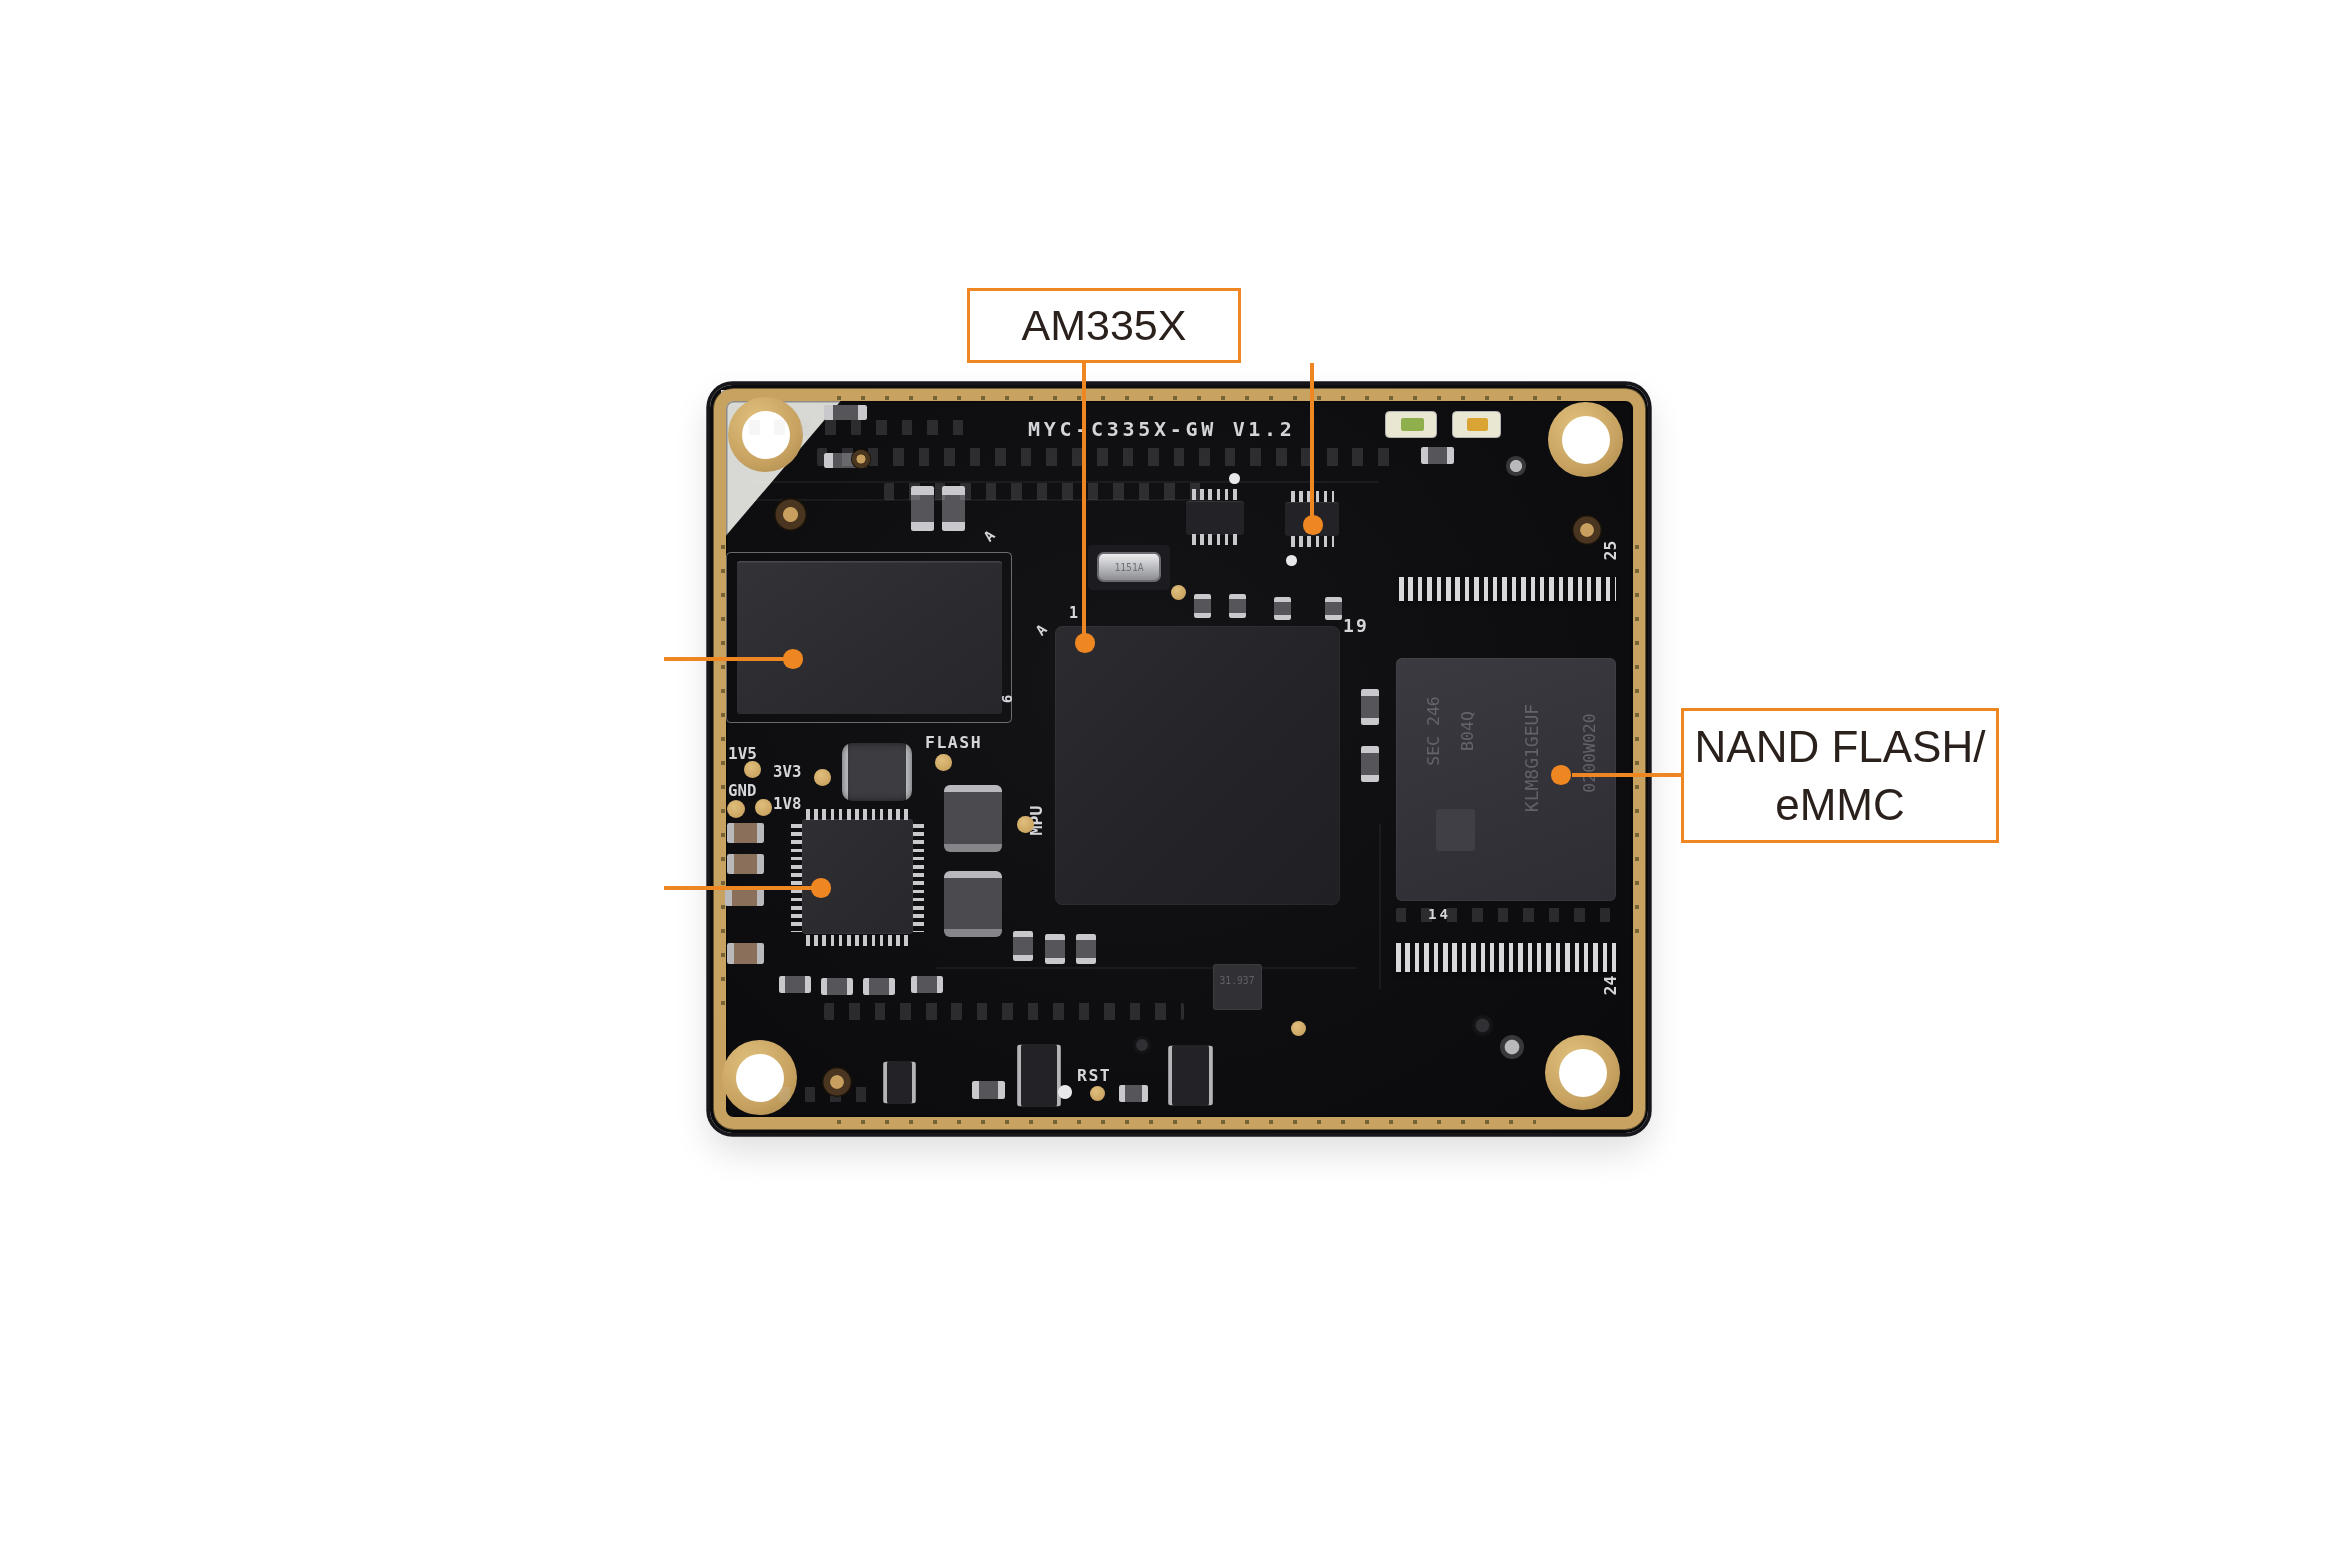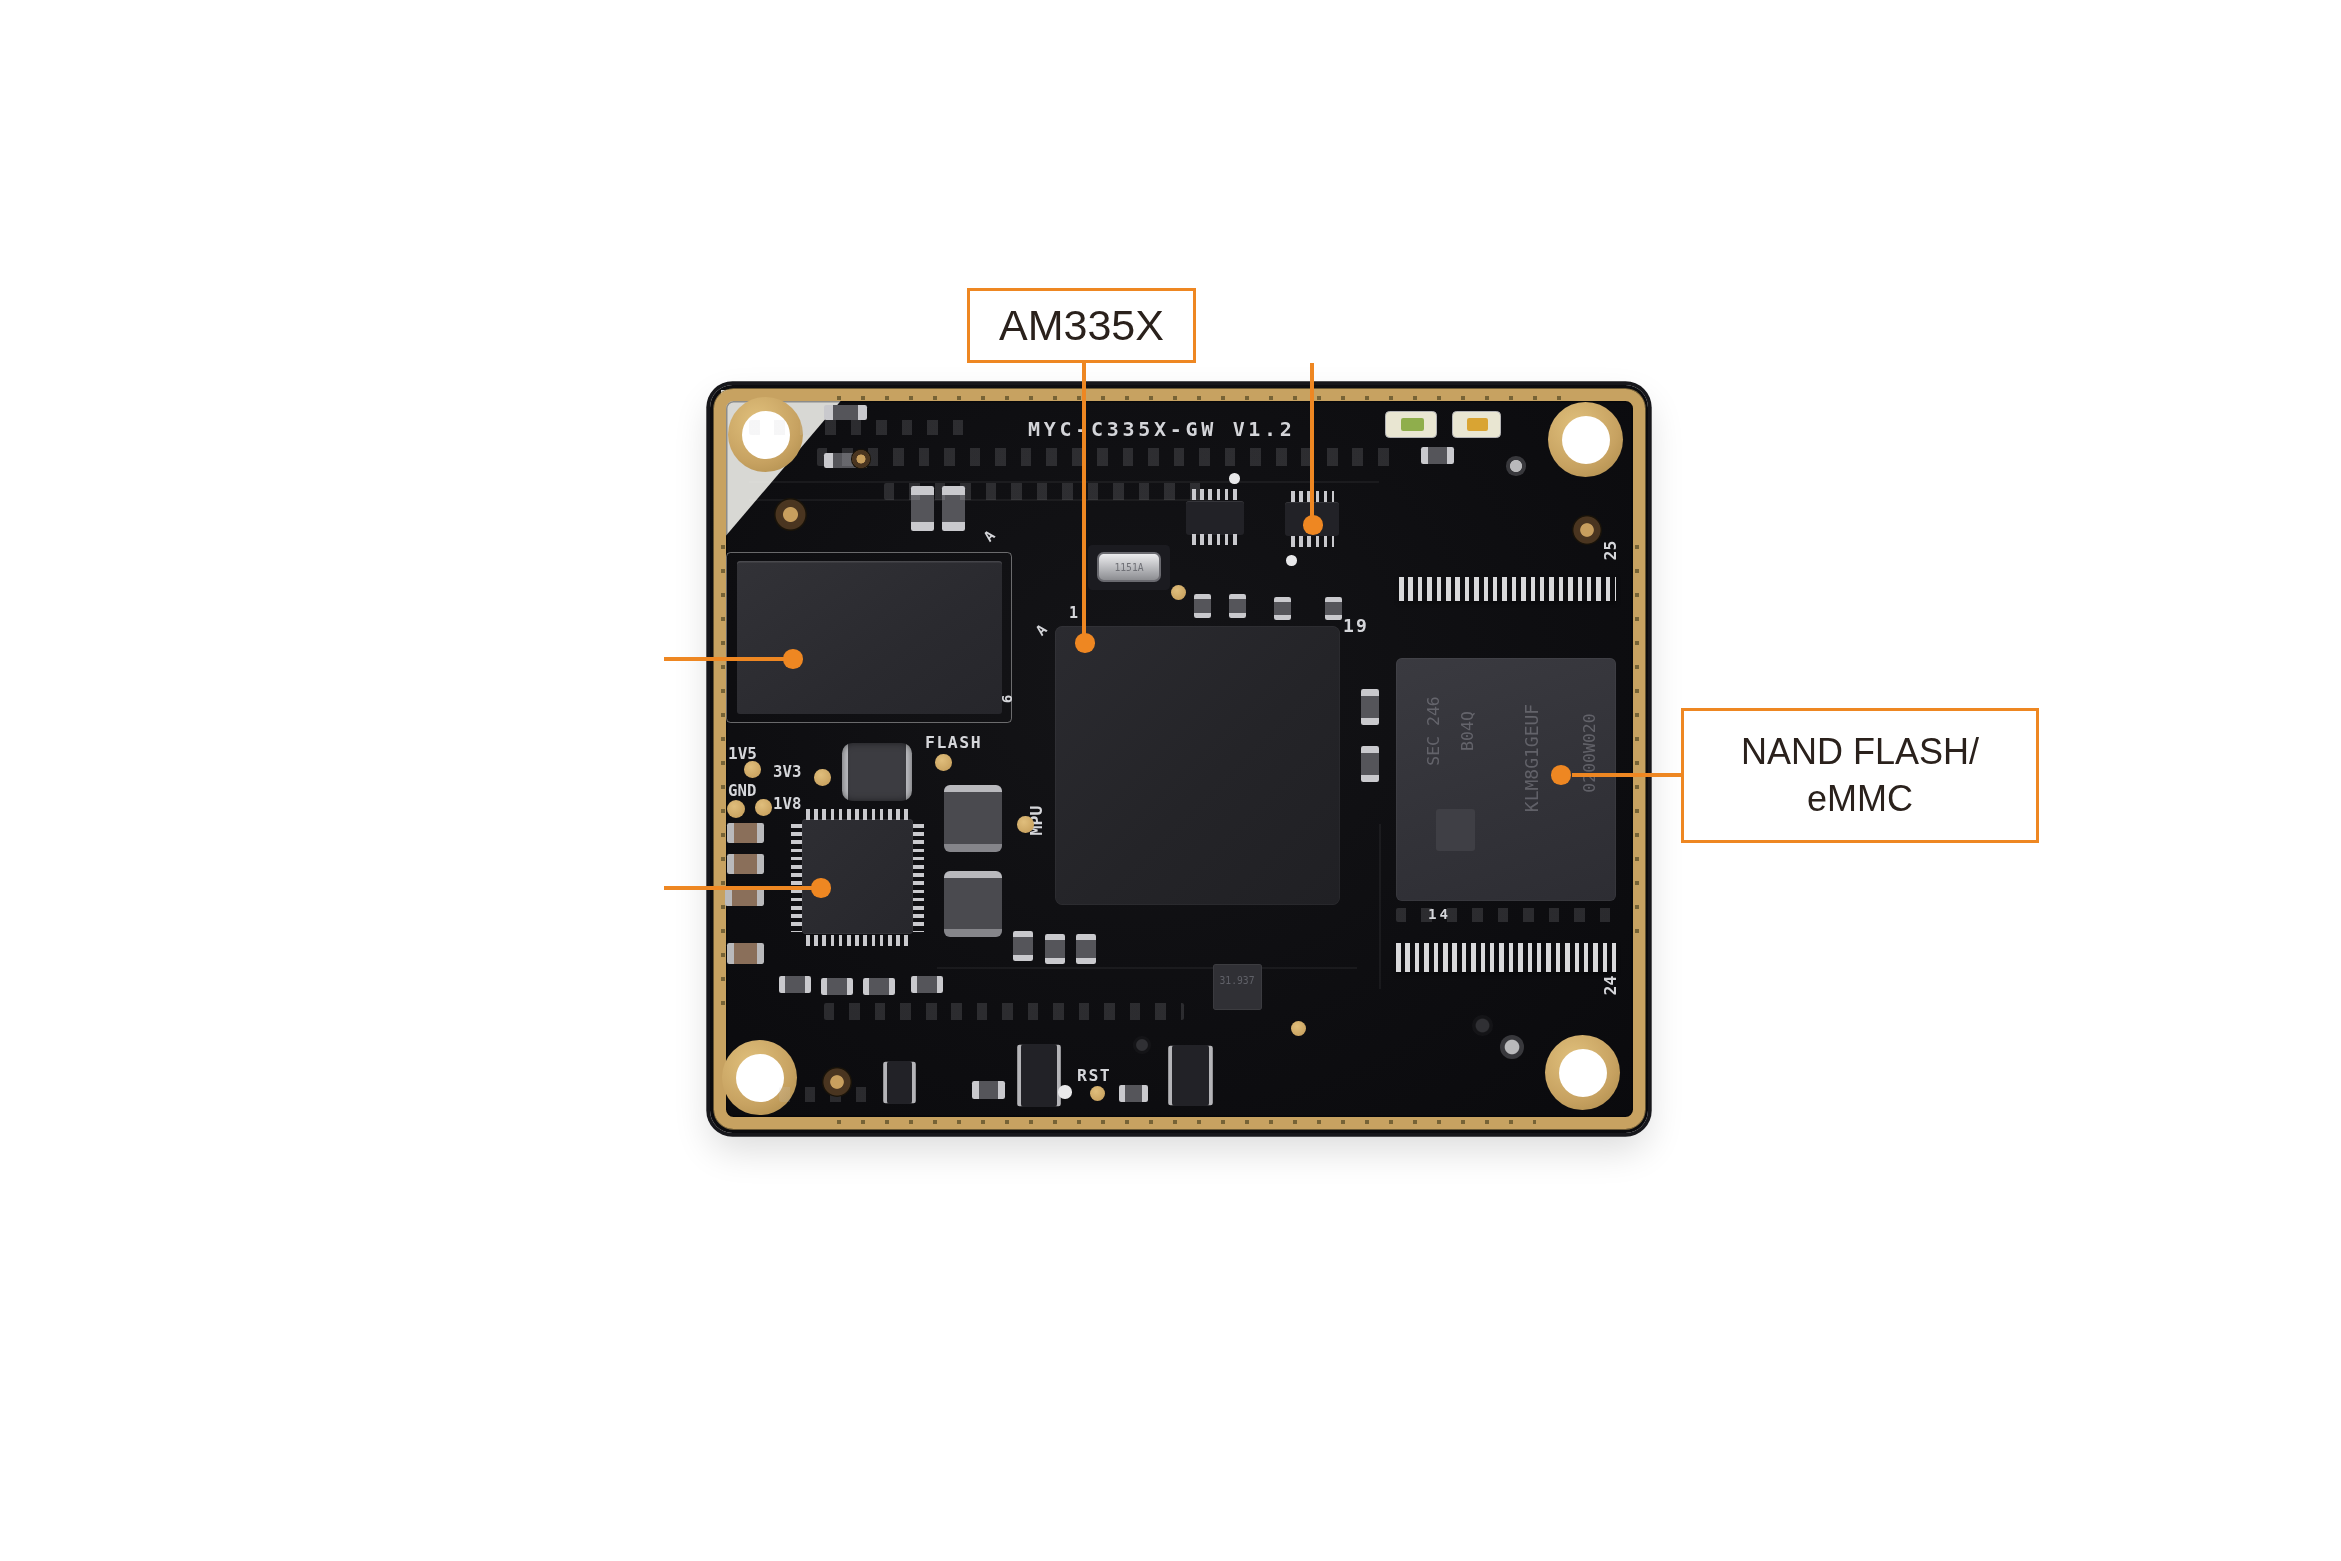--- a/index.html
+++ b/index.html
@@ -94,25 +94,25 @@
   .via-gray{position:absolute;border-radius:50%;background:radial-gradient(circle,#b9b9bb 0 40%,#38383c 46% 100%);}
   .via-dark{position:absolute;border-radius:50%;background:radial-gradient(circle,#303034 0 42%,#141417 50% 100%);}
   .via-white{position:absolute;border-radius:50%;background:#e8e8ea;}
   .pad-gold{position:absolute;border-radius:50%;background:radial-gradient(circle at 40% 35%,#e0be7c,#c29a57);}
   .trace{position:absolute;background:rgba(255,255,255,0.05);}
 
   
   .callout{position:absolute;box-sizing:border-box;background:#ffffff;border:3px solid #ee8722;
     display:flex;align-items:center;justify-content:center;flex-direction:column;
     color:#2a211c;font-size:43px;line-height:1.15;text-align:center;}
-  #co-am335x{left:967px;top:288px;width:229px;height:75px;}
+  #co-am335x{left:967px;top:288px;width:274px;height:75px;}
   #co-eeprom{left:1265px;top:288px;width:274px;height:75px;}
   #co-ddr3{left:346px;top:619px;width:318px;height:82px;}
   #co-pmic{left:346px;top:850px;width:318px;height:76px;}
-  #co-nand{left:1681px;top:708px;width:358px;height:135px;font-size:36px;line-height:1.3;}
+  #co-nand{left:1681px;top:708px;width:318px;height:135px;font-size:44px;line-height:1.3;}
   .leader{position:absolute;background:#ee8722;}
   #ld-am335x{left:1082px;top:363px;width:3.7px;height:280px;}
   #ld-eeprom{left:1310px;top:363px;width:3.7px;height:162px;}
   #ld-ddr3{left:664px;top:657px;width:129px;height:3.7px;}
   #ld-pmic{left:664px;top:886px;width:157px;height:3.7px;}
   #ld-nand{left:1572px;top:773px;width:109px;height:3.7px;}
   .ldot{position:absolute;width:19.5px;height:19.5px;border-radius:50%;background:#ee8722;}
   #dot-am335x{left:1075px;top:633px;} #dot-eeprom{left:1303px;top:515px;}
   #dot-ddr3{left:783px;top:649px;} #dot-pmic{left:811px;top:878px;} #dot-nand{left:1551px;top:765px;}
 </style>

